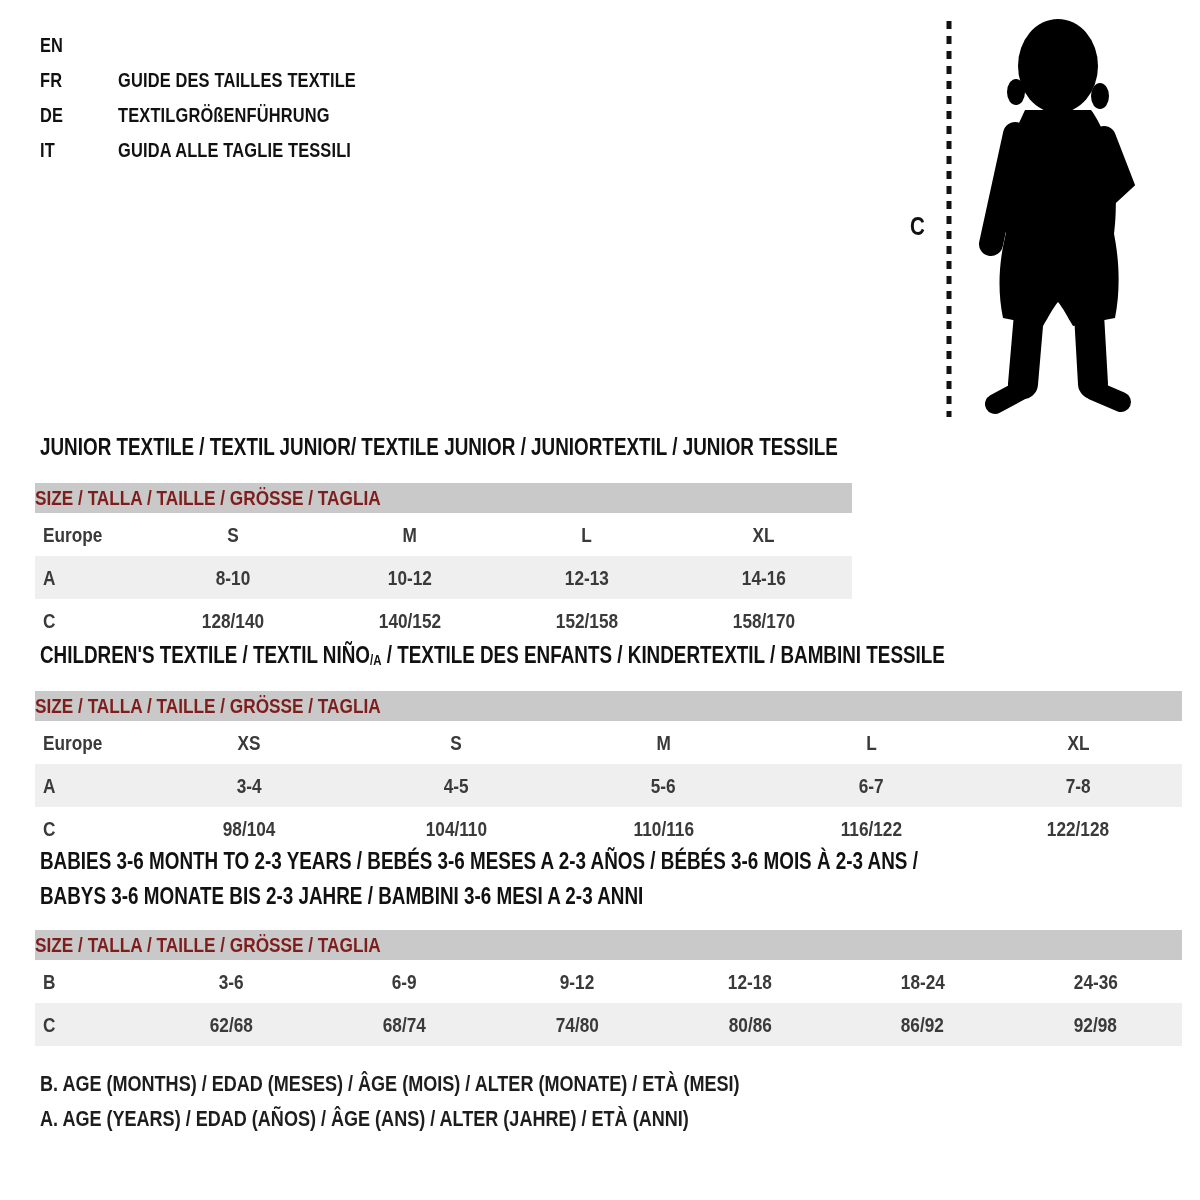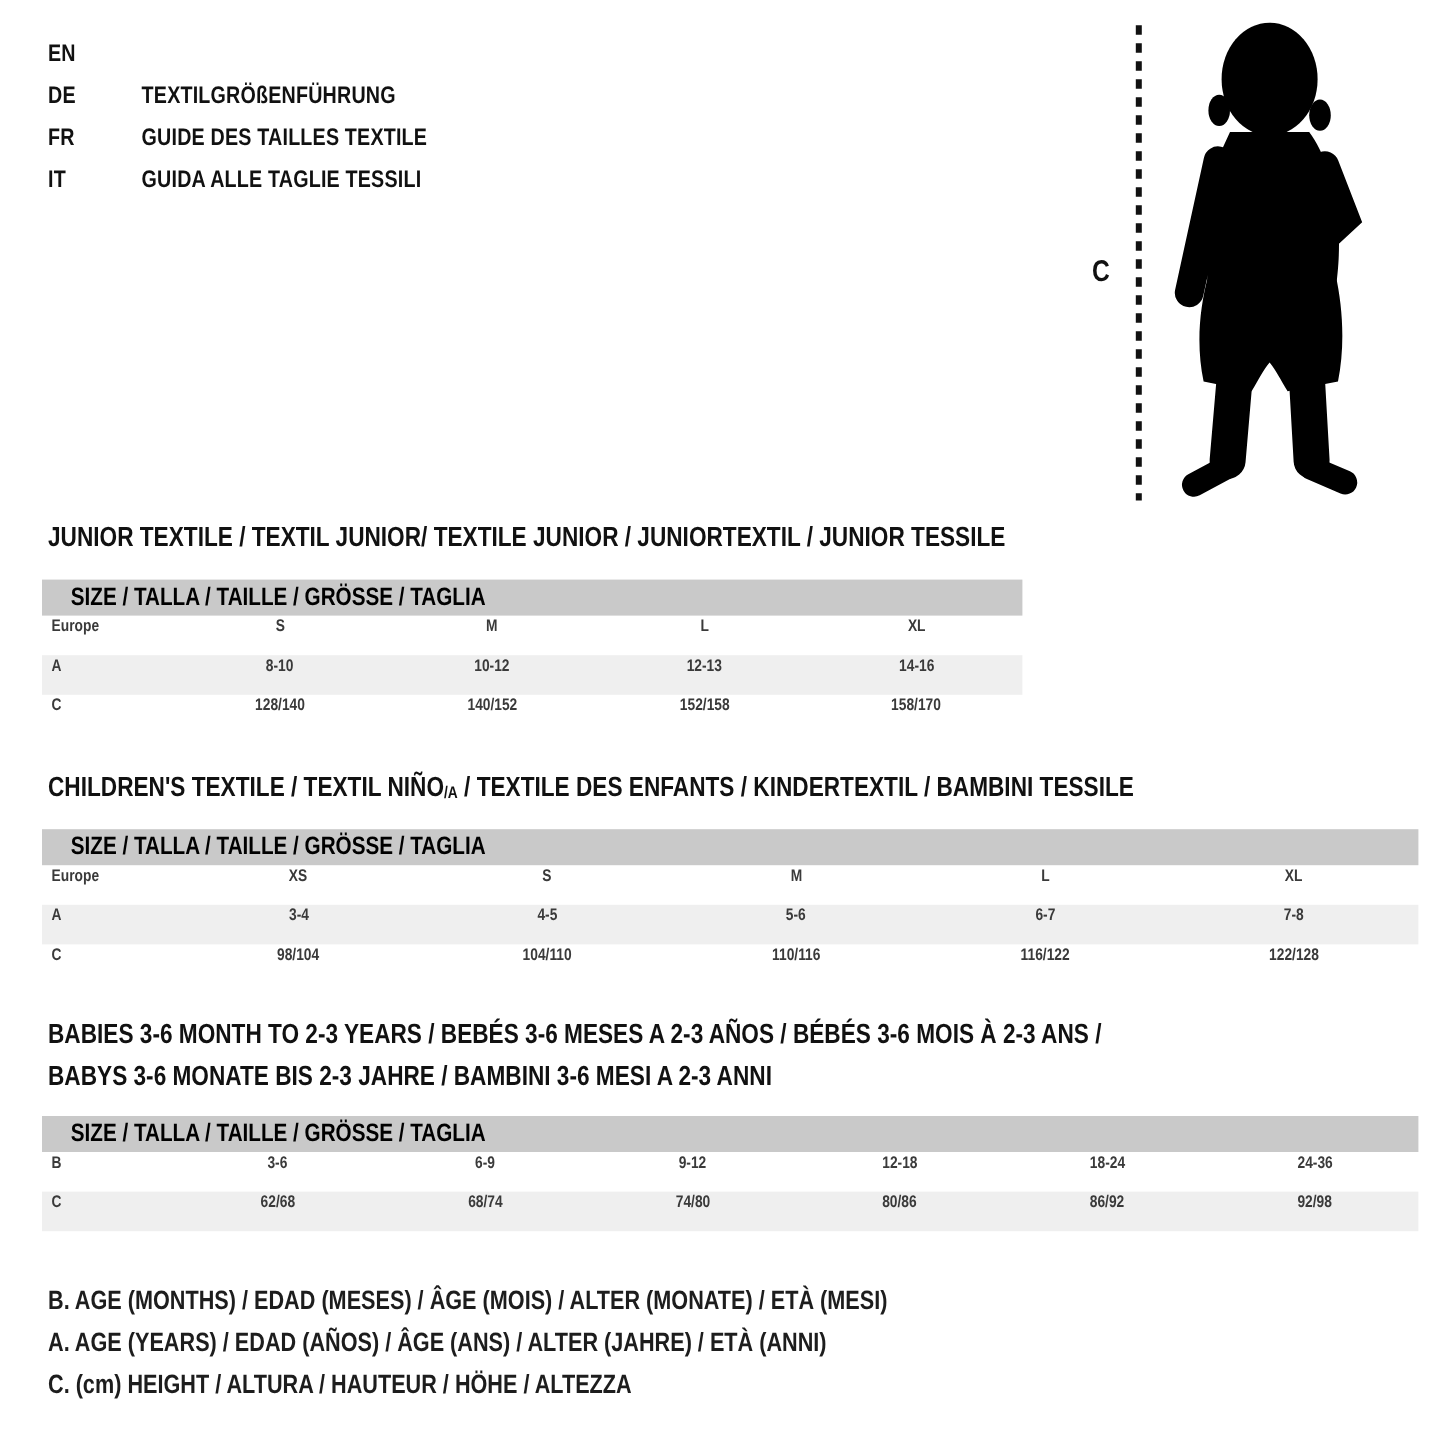--- a/index.html
+++ b/index.html
@@ -22,47 +22,47 @@
   .figure-c  { position:absolute; left:910px; top:212px; font-size:25px; }
   .baby      { position:absolute; left:965px; top:14px; }
 
   
   .sec-title { position:absolute; font-size:23px; white-space:nowrap; }
   .sub { font-size:14px; vertical-align:-2px; }
 
   .tbl { position:absolute; }
   .tbl-header {
     height:30px; background:#c9c9c9; display:flex; align-items:center;
-    padding-left:24px; box-sizing:border-box; font-size:21px; color:#000000;
+    padding-left:0; box-sizing:border-box; font-size:21px; color:#7f1d1d;
   }
-  .tbl-row { display:flex; height:33px; align-items:flex-start; font-size:14px; color:#3a3a3a; }
+  .tbl-row { display:flex; height:43px; align-items:center; font-size:21px; color:#3a3a3a; }
   .tbl-row.alt { background:#efefef; }
   .tbl-row .lbl { flex:0 0 110px; padding-left:8px; box-sizing:border-box; text-align:left; }
   .tbl-row .val { flex:1; text-align:center; }
 
   
   .legend { position:absolute; left:40px; top:1066px; }
   .legend-line { height:35px; display:flex; align-items:center; font-size:22px; color:#1d1d1d; }
 </style>
 </head>
 <body>
 
 <div class="page">
 
   <div class="lang">
     <div class="lang-row">
       <span class="lang-code"><span class="cx">EN</span></span>
     </div>
     <div class="lang-row">
+      <span class="lang-code"><span class="cx">FR</span></span>
+      <span><span class="cx">GUIDE DES TAILLES TEXTILE</span></span>
+    </div>
+    <div class="lang-row">
       <span class="lang-code"><span class="cx">DE</span></span>
       <span><span class="cx">TEXTILGRÖßENFÜHRUNG</span></span>
-    </div>
-    <div class="lang-row">
-      <span class="lang-code"><span class="cx">FR</span></span>
-      <span><span class="cx">GUIDE DES TAILLES TEXTILE</span></span>
     </div>
     <div class="lang-row">
       <span class="lang-code"><span class="cx">IT</span></span>
       <span><span class="cx">GUIDA ALLE TAGLIE TESSILI</span></span>
     </div>
   </div>
 
   <svg class="dash-line" width="10" height="402" viewBox="0 0 10 402">
     <line x1="5" y1="3" x2="5" y2="399" stroke="#111" stroke-width="5" stroke-dasharray="8 7"></line>
   </svg>
@@ -178,18 +178,15 @@
     </div>
   </div>
 
   <div class="legend">
     <div class="legend-line">
         <span class="cx">B. AGE (MONTHS) / EDAD (MESES) / ÂGE (MOIS) / ALTER (MONATE) / ETÀ (MESI)</span>
       </div>
     <div class="legend-line">
         <span class="cx">A. AGE (YEARS) / EDAD (AÑOS) / ÂGE (ANS) / ALTER (JAHRE) / ETÀ (ANNI)</span>
       </div>
-    <div class="legend-line">
-        <span class="cx">C. (cm) HEIGHT / ALTURA / HAUTEUR / HÖHE / ALTEZZA</span>
-      </div>
   </div>
 
 </div>
 
 </body></html>

